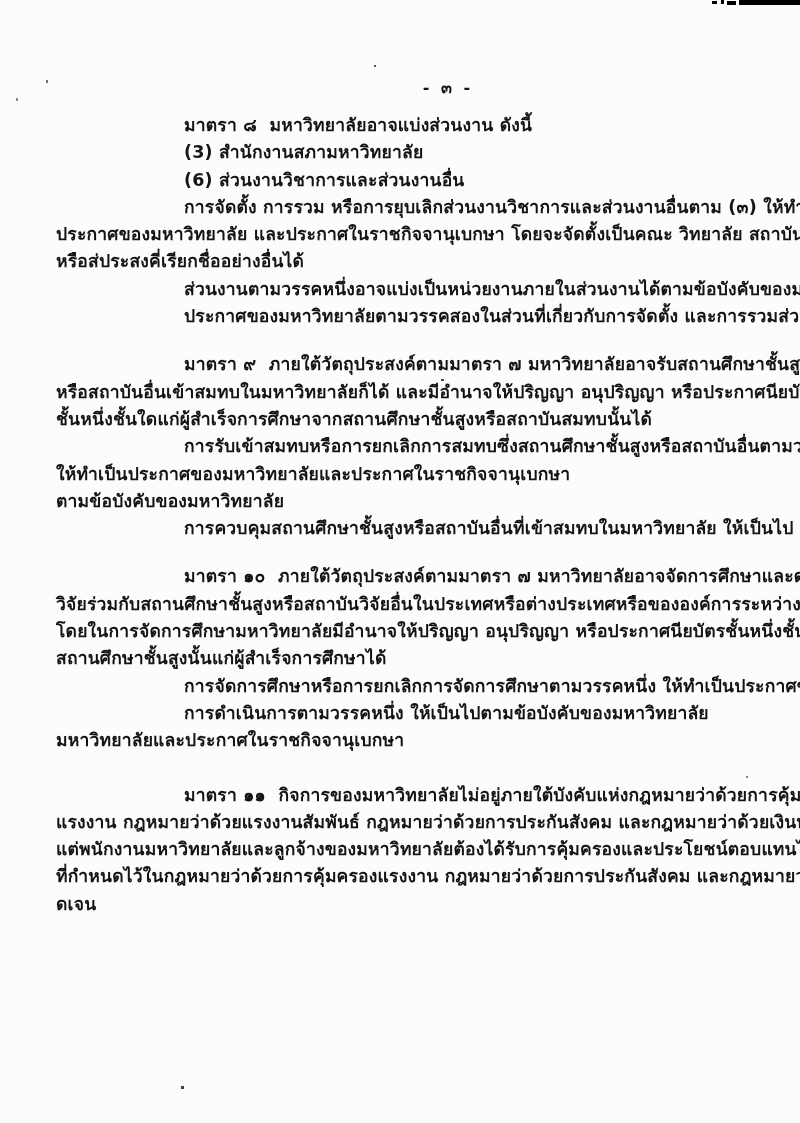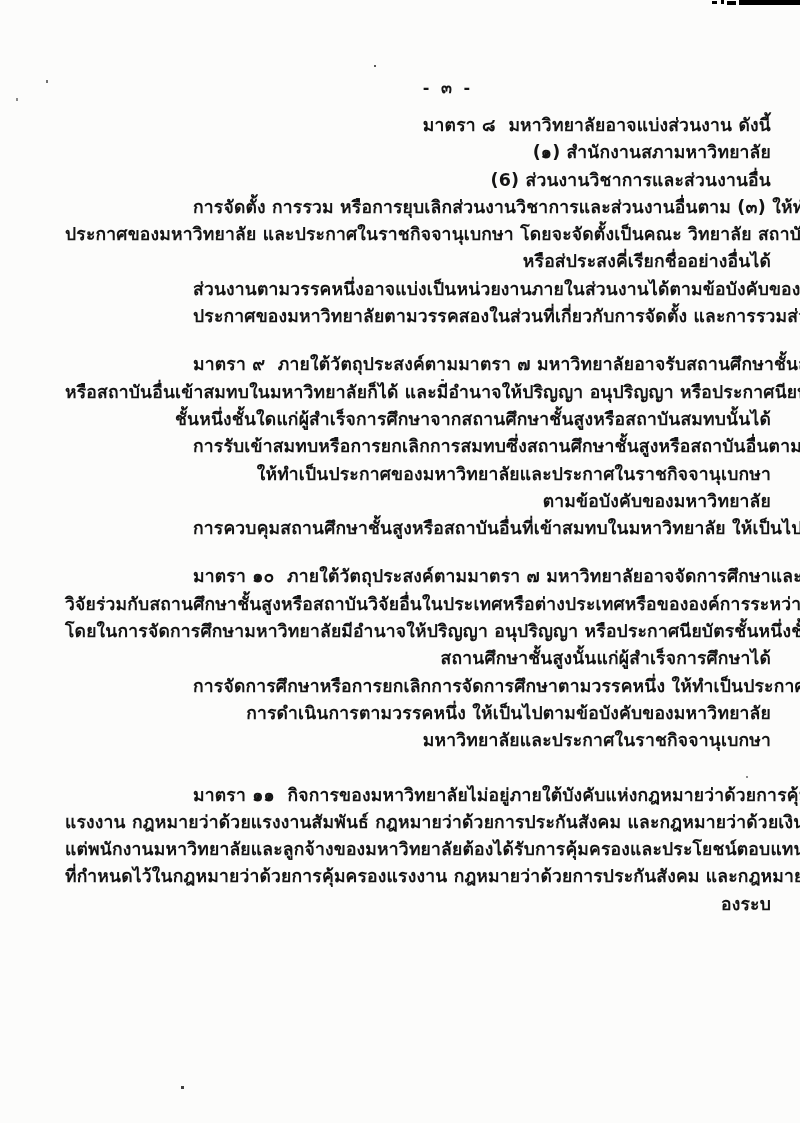--- a/index.html
+++ b/index.html
@@ -19,23 +19,22 @@
     width: 96px;
     text-align: center;
     font-size: 16px;
     font-weight: 600;
     letter-spacing: 3px;
     white-space: pre;
   }
   .doc-body {
     position: absolute;
     top: 112px;
-    left: 65px;
+    left: 56px;
     width: 706px;
-    text-align: right;
   }
   .block { margin: 0; }
   .block + .block { margin-top: 21px; }
   .block:nth-child(4) { margin-top: 27px; }
   .line {
     height: 27.3px;
     line-height: 27.3px;
     font-size: 17.5px;
     font-weight: 600;
     white-space: pre;
@@ -70,21 +69,21 @@
   <div class="artifact a-s3"></div>
   <div class="artifact a-s4"></div>
   <div class="artifact a-s5"></div>
   <div class="artifact a-s6"></div>
 
   <div class="page-number">- ๓ -</div>
 
   <main class="doc-body">
       <div class="block">
         <div class="line indent">มาตรา ๘  มหาวิทยาลัยอาจแบ่งส่วนงาน ดังนี้</div>
-        <div class="line indent">(๑) สำนักงานสภามหาวิทยาลัย</div>
+        <div class="line indent">(3) สำนักงานสภามหาวิทยาลัย</div>
         <div class="line indent">(6) ส่วนงานวิชาการและส่วนงานอื่น</div>
         <div class="line indent">การจัดตั้ง การรวม หรือการยุบเลิกส่วนงานวิชาการและส่วนงานอื่นตาม (๓) ให้ทำเป็น</div>
         <div class="line">ประกาศของมหาวิทยาลัย และประกาศในราชกิจจานุเบกษา โดยจะจัดตั้งเป็นคณะ วิทยาลัย สถาบัน สำนัก</div>
         <div class="line">หรือส่ประสงคี่เรียกชื่ออย่างอื่นได้</div>
         <div class="line indent">ส่วนงานตามวรรคหนึ่งอาจแบ่งเป็นหน่วยงานภายในส่วนงานได้ตามข้อบังคับของมหาวิทยาลัย</div>
         <div class="line indent">ประกาศของมหาวิทยาลัยตามวรรคสองในส่วนที่เกี่ยวกับการจัดตั้ง และการรวมส่วนงาน</div>
       </div>
       <div class="block">
         <div class="line indent">มาตรา ๙  ภายใต้วัตถุประสงค์ตามมาตรา ๗ มหาวิทยาลัยอาจรับสถานศึกษาชั้นสูง</div>
         <div class="line">หรือสถาบันอื่นเข้าสมทบในมหาวิทยาลัยก็ได้ และมีอำนาจให้ปริญญา อนุปริญญา หรือประกาศนียบัตร</div>
@@ -101,17 +100,17 @@
         <div class="line">สถานศึกษาชั้นสูงนั้นแก่ผู้สำเร็จการศึกษาได้</div>
         <div class="line indent">การจัดการศึกษาหรือการยกเลิกการจัดการศึกษาตามวรรคหนึ่ง ให้ทำเป็นประกาศของ</div>
         <div class="line indent">การดำเนินการตามวรรคหนึ่ง ให้เป็นไปตามข้อบังคับของมหาวิทยาลัย</div>
         <div class="line">มหาวิทยาลัยและประกาศในราชกิจจานุเบกษา</div>
       </div>
       <div class="block">
         <div class="line indent">มาตรา ๑๑  กิจการของมหาวิทยาลัยไม่อยู่ภายใต้บังคับแห่งกฎหมายว่าด้วยการคุ้มครอง</div>
         <div class="line">แรงงาน กฎหมายว่าด้วยแรงงานสัมพันธ์ กฎหมายว่าด้วยการประกันสังคม และกฎหมายว่าด้วยเงินทดแทน</div>
         <div class="line">แต่พนักงานมหาวิทยาลัยและลูกจ้างของมหาวิทยาลัยต้องได้รับการคุ้มครองและประโยชน์ตอบแทนไม่น้อยกว่า</div>
         <div class="line">ที่กำหนดไว้ในกฎหมายว่าด้วยการคุ้มครองแรงงาน กฎหมายว่าด้วยการประกันสังคม และกฎหมายว่าด้วยเงิน</div>
-        <div class="line">องระบ</div>
+        <div class="line">ดเจน</div>
       </div>
     </main>
 
 </div>
 
 </body></html>

